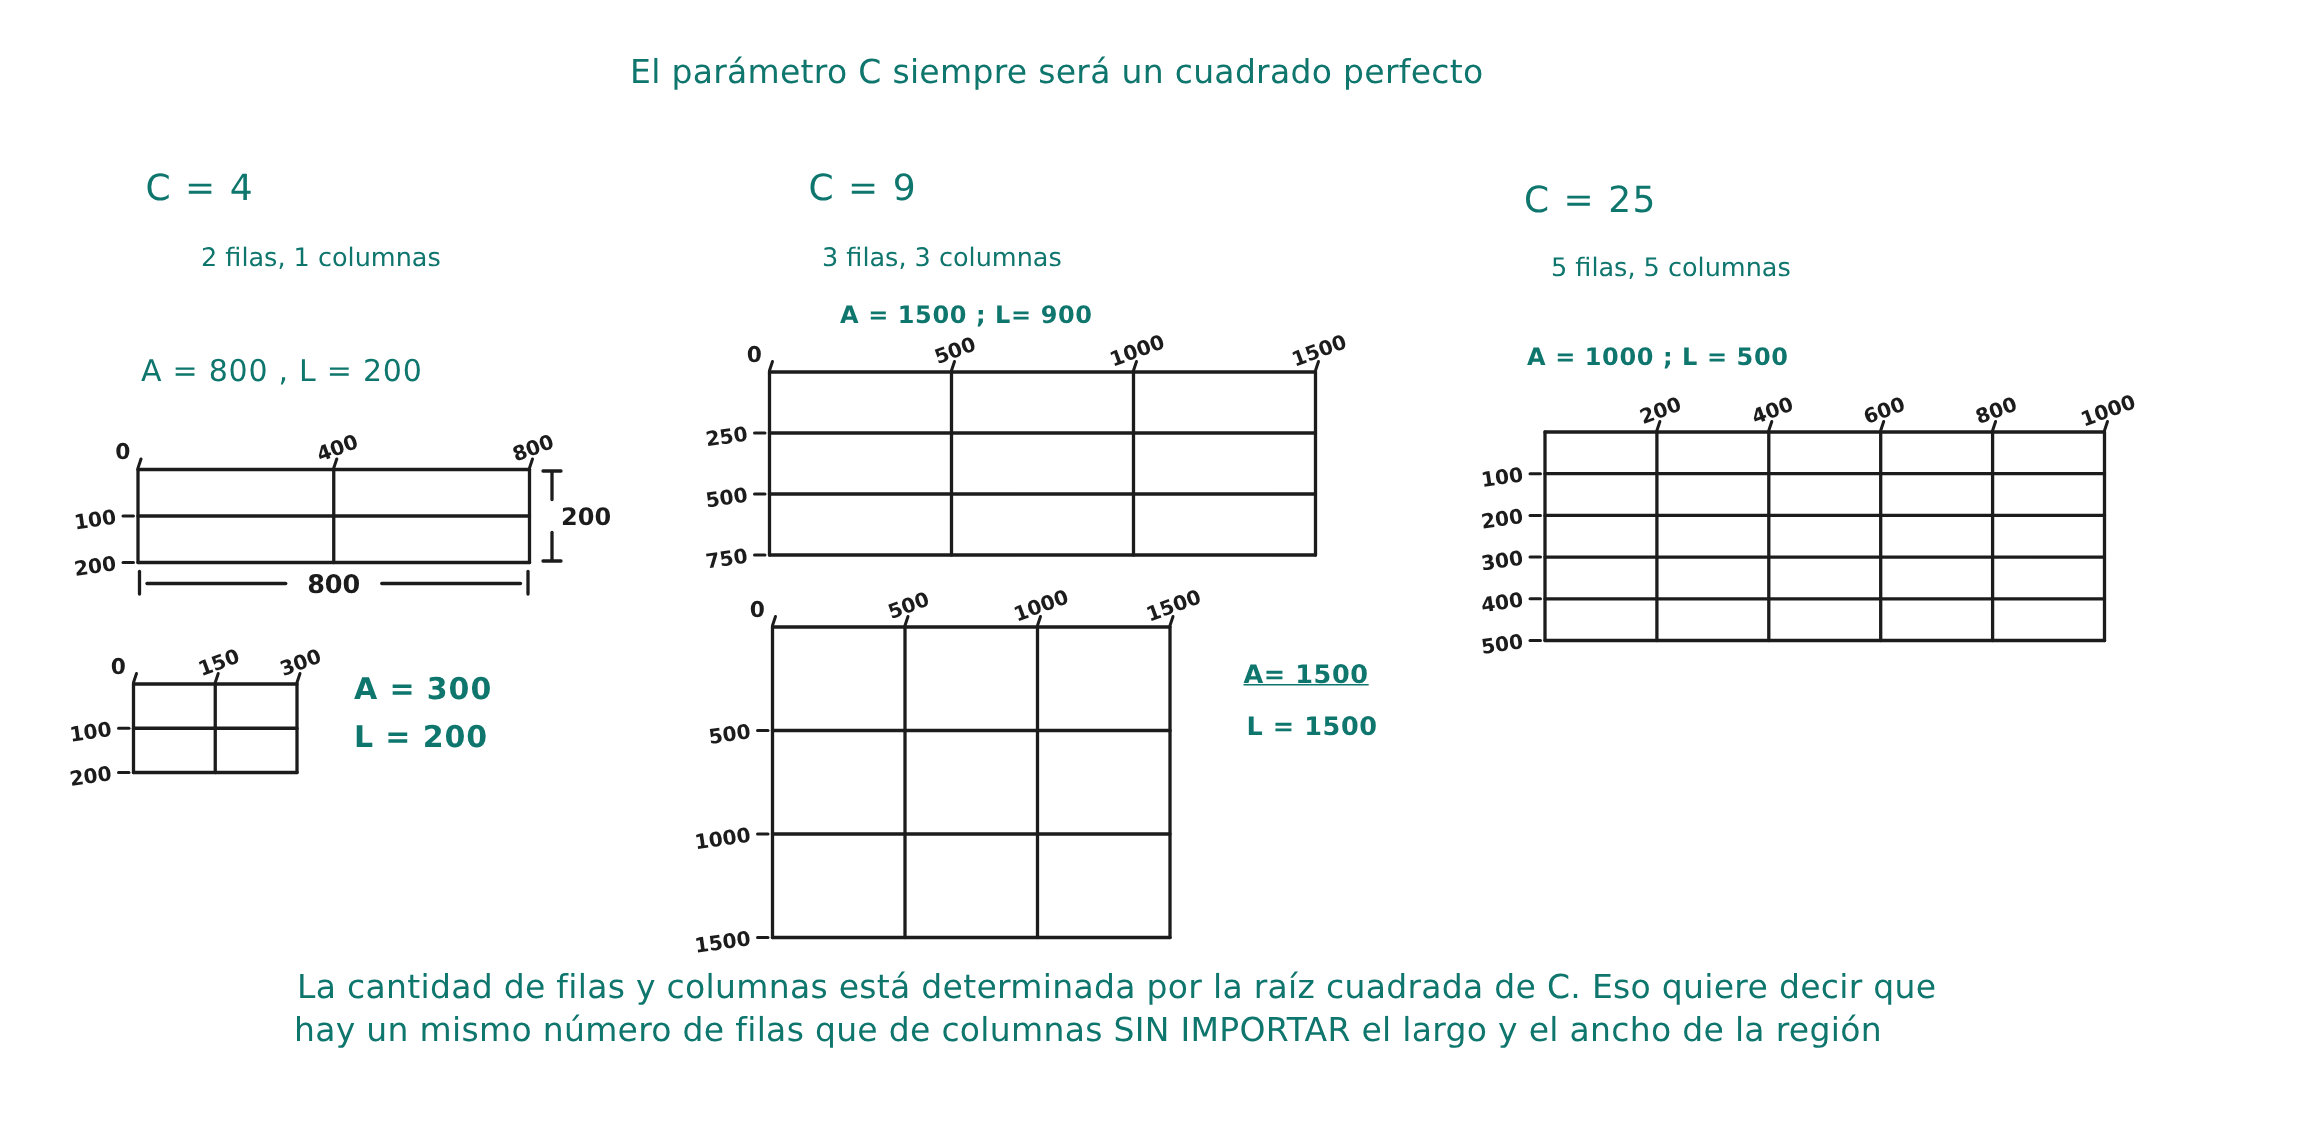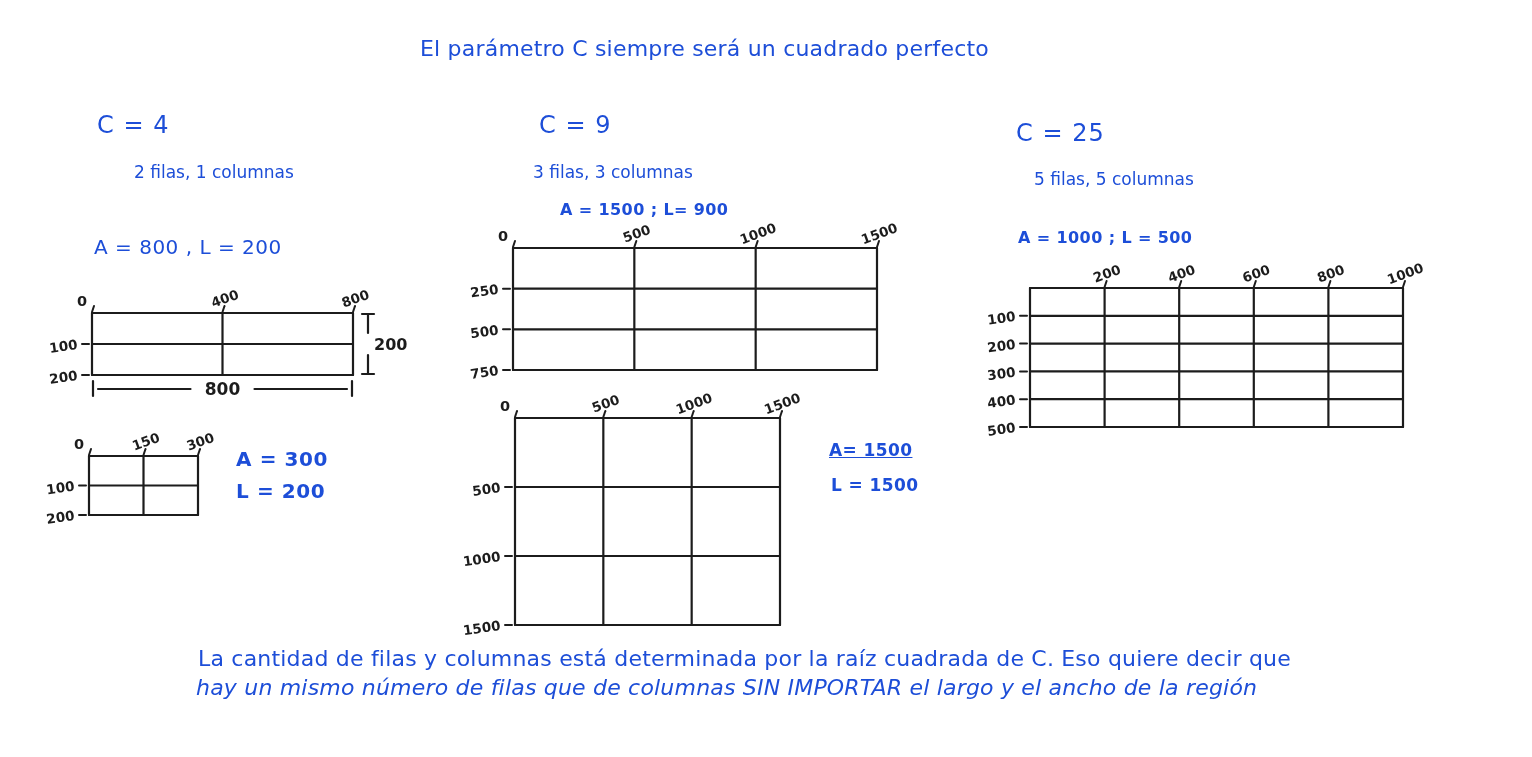--- a/index.html
+++ b/index.html
@@ -4,21 +4,21 @@
 <style>
   html,body{margin:0;padding:0;background:#ffffff;}
   .canvas{
     position:relative;
     width:1532px;height:757px;
     background:#ffffff;
     overflow:hidden;
     font-family:"DejaVu Sans",sans-serif;
     color:#1c1c1c;
   }
-  .t{position:absolute;white-space:nowrap;color:#1d4ed8;line-height:1.15;}
+  .t{position:absolute;white-space:nowrap;color:#0f766e;line-height:1.15;}
   .title{font-size:22px;letter-spacing:.2px;}
   .c-big{font-size:24px;letter-spacing:1px;}
   .rc{font-size:17px;}
   .al-lg{font-size:20px;font-weight:normal;letter-spacing:.5px;}
   .al-sm{font-size:16px;font-weight:bold;letter-spacing:.4px;}
   .ann-lg{font-size:20px;font-weight:bold;letter-spacing:.6px;}
   .ann-md{font-size:17px;font-weight:bold;letter-spacing:.4px;}
   .footer{font-size:22px;letter-spacing:.2px;}
   svg#drawlayer{position:absolute;left:0;top:0;}
 </style>
@@ -158,29 +158,29 @@
       </g>
     </svg>
 
   <div class="t title" style="left:420px;top:36px;">El parámetro C siempre será un cuadrado perfecto</div>
 
   <div class="t c-big" style="left:97px;top:112px;">C = 4</div>
   <div class="t rc" style="left:134px;top:163px;">2 filas, 1 columnas</div>
   <div class="t al-lg" style="left:94px;top:236px;">A = 800 ,  L = 200</div>
 
   <div class="t c-big" style="left:539px;top:112px;">C = 9</div>
-  <div class="t rc" style="left:533px;top:163px;">3 filas, 3 columnas</div>
+  <div class="t rc" style="left:548px;top:163px;">3 filas, 3 columnas</div>
   <div class="t al-sm" style="left:560px;top:201px;">A = 1500 ;  L= 900</div>
 
   <div class="t c-big" style="left:1016px;top:120px;">C = 25</div>
   <div class="t rc" style="left:1034px;top:170px;">5 filas, 5 columnas</div>
   <div class="t al-sm" style="left:1018px;top:229px;">A = 1000  ;  L = 500</div>
 
   <div class="t ann-lg" style="left:236px;top:448px;">A = 300</div>
   <div class="t ann-lg" style="left:236px;top:480px;">L = 200</div>
 
   <div class="t ann-md" style="left:829px;top:441px;text-decoration:underline;">A= 1500</div>
   <div class="t ann-md" style="left:831px;top:476px;">L = 1500</div>
 
   <div class="t footer" style="left:198px;top:646px;">La cantidad de filas y columnas está determinada por la raíz cuadrada de C. Eso quiere decir que</div>
-  <div class="t footer" style="left:196px;top:675px;font-style:italic;">hay un mismo número de filas que de columnas SIN IMPORTAR el largo y el ancho de la región</div>
+  <div class="t footer" style="left:196px;top:675px;">hay un mismo número de filas que de columnas SIN IMPORTAR el largo y el ancho de la región</div>
 
 </div>
 
 </body></html>

